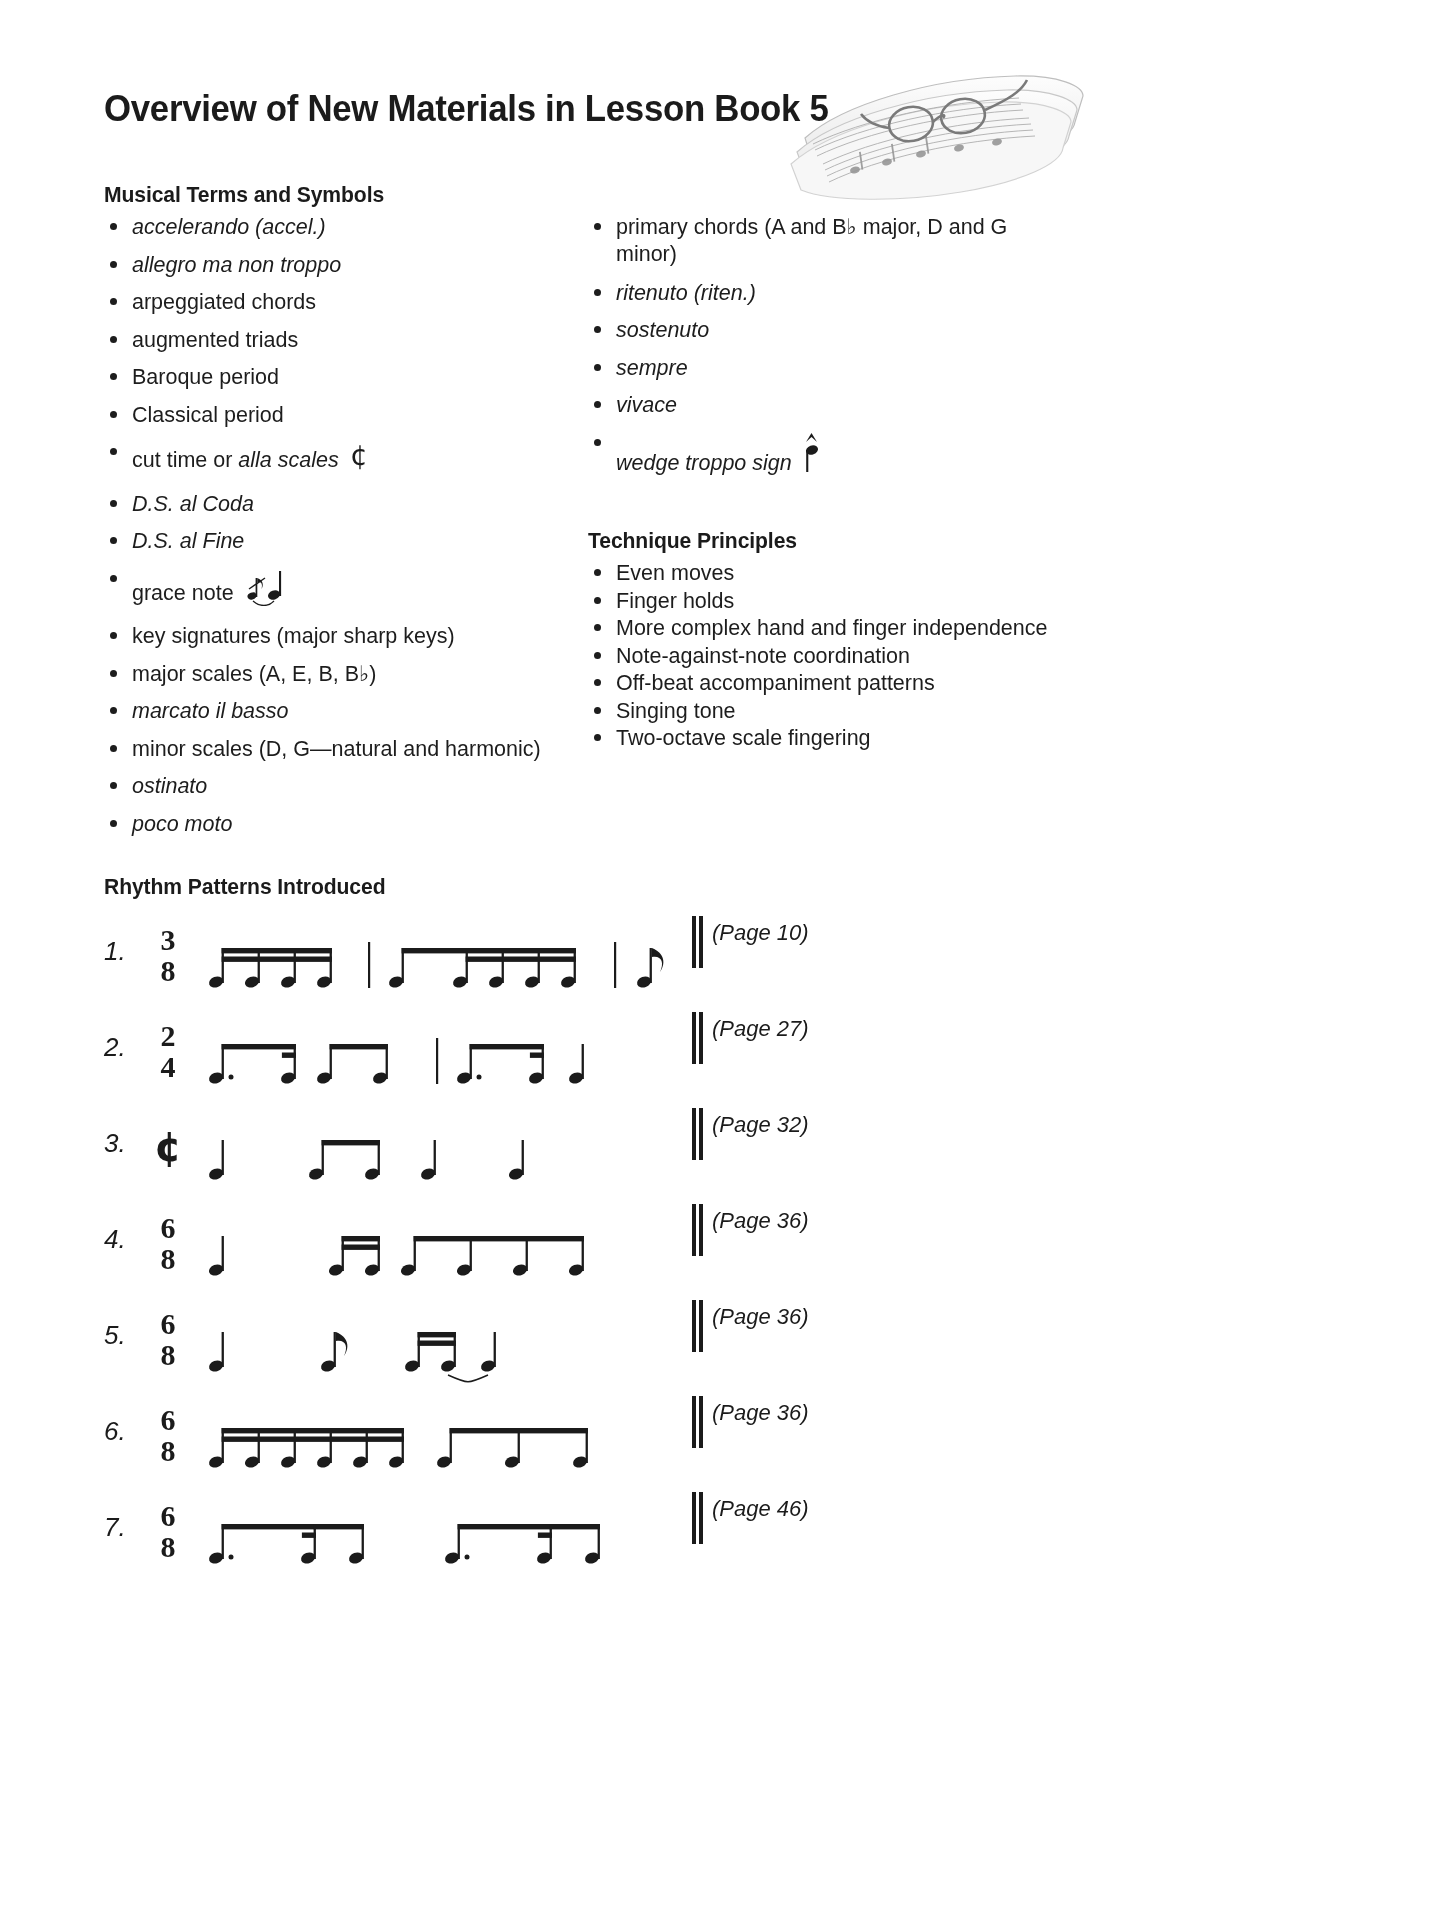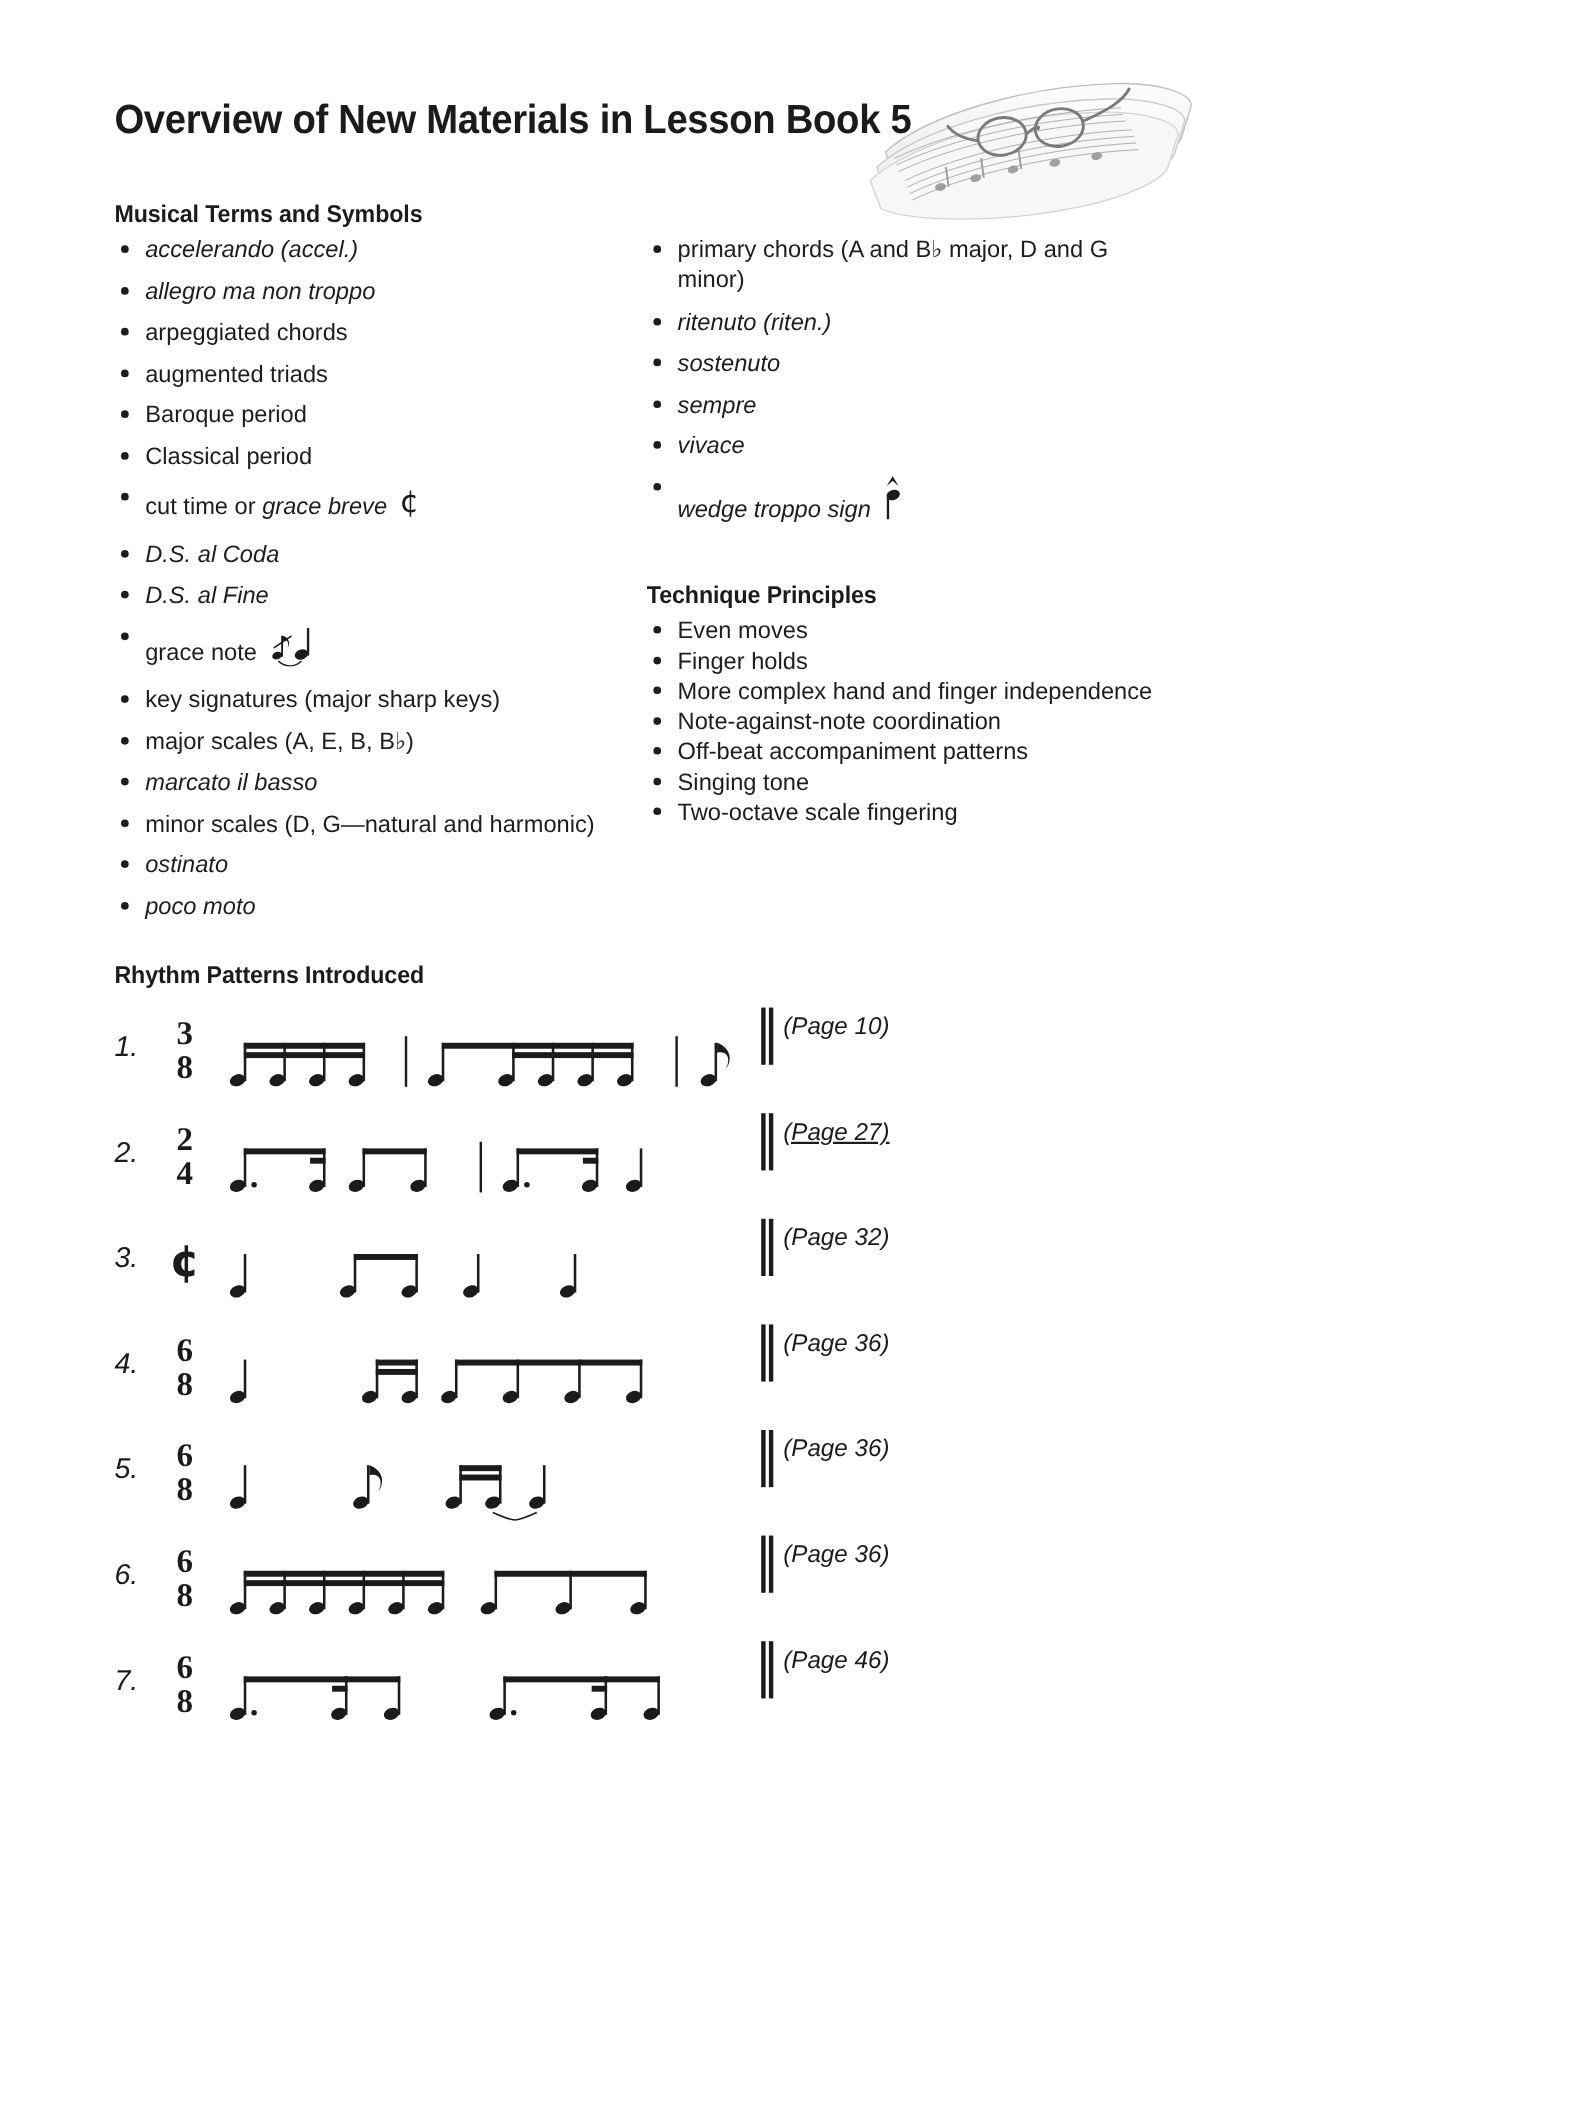--- a/index.html
+++ b/index.html
@@ -141,21 +141,21 @@
 
   <div class="heading" id="h-terms">Musical Terms and Symbols</div>
 
   <div class="list" id="list-terms-left">
       <div class="li"><span class="dot"></span><span class="txt"><i>accelerando (accel.)</i></span></div>
       <div class="li"><span class="dot"></span><span class="txt"><i>allegro ma non troppo</i></span></div>
       <div class="li"><span class="dot"></span><span class="txt">arpeggiated chords</span></div>
       <div class="li"><span class="dot"></span><span class="txt">augmented triads</span></div>
       <div class="li"><span class="dot"></span><span class="txt">Baroque period</span></div>
       <div class="li"><span class="dot"></span><span class="txt">Classical period</span></div>
-      <div class="li"><span class="dot"></span><span class="txt">cut time or <i>grace breve</i></span><span class="glyph-inline"><svg width="22" height="34" viewBox="0 0 22 34">
+      <div class="li"><span class="dot"></span><span class="txt">cut time or <i>alla scales</i></span><span class="glyph-inline"><svg width="22" height="34" viewBox="0 0 22 34">
             <text x="11" y="26" text-anchor="middle" font-family="&quot;DejaVu Sans&quot;, sans-serif" font-size="28" fill="#1b1b1b">¢</text>
           </svg></span></div>
       <div class="li"><span class="dot"></span><span class="txt"><i>D.S. al Coda</i></span></div>
       <div class="li"><span class="dot"></span><span class="txt"><i>D.S. al Fine</i></span></div>
       <div class="li"><span class="dot"></span><span class="txt">grace note</span><span class="glyph-inline"><svg width="44" height="40" viewBox="0 0 44 40">
             <ellipse cx="9" cy="30" rx="4.6" ry="3.4" transform="rotate(-20 9 30)" fill="#1b1b1b"></ellipse>
             <rect x="12.6" y="12" width="1.7" height="19" fill="#1b1b1b"></rect>
             <path d="M14.3 12 C20 14 21 19 18.5 23 C20 18 18 15 14.3 16.5 Z" fill="#1b1b1b"></path>
             <path d="M6 23 L22 12" fill="none" stroke="#1b1b1b" stroke-width="1.4"></path>
             <ellipse cx="31" cy="29" rx="6.2" ry="4.5" transform="rotate(-20 31 29)" fill="#1b1b1b"></ellipse>
@@ -266,21 +266,21 @@
             <rect x="345.6" y="38" width="2.3" height="35" fill="#1b1b1b"></rect>
             <rect x="273.6" y="38" width="74.29999999999995" height="5.4" fill="#1b1b1b"></rect>
             <rect x="333.9" y="46.5" width="14" height="5.4" fill="#1b1b1b"></rect>
             <ellipse cx="380" cy="72" rx="7.2" ry="5.3" transform="rotate(-20 380 72)" fill="#1b1b1b"></ellipse>
             <rect x="385.6" y="38" width="2.3" height="35" fill="#1b1b1b"></rect>
           </svg></div>
         <div class="finalbar" style="left: 588px;">
           <span class="a"></span>
           <span class="b"></span>
         </div>
-        <div class="pagelbl" style="left: 608px; text-decoration: underline;">(Page 27)</div>
+        <div class="pagelbl" style="left: 608px;">(Page 27)</div>
       </div>
       <div class="rrow">
         <div class="rnum">3.</div>
         <div class="meter cut">¢</div>
         <div class="staff"><svg width="620" height="96" viewBox="0 0 620 96">
             <ellipse cx="20" cy="72" rx="7.2" ry="5.3" transform="rotate(-20 20 72)" fill="#1b1b1b"></ellipse>
             <rect x="25.6" y="38" width="2.3" height="35" fill="#1b1b1b"></rect>
             <ellipse cx="120" cy="72" rx="7.2" ry="5.3" transform="rotate(-20 120 72)" fill="#1b1b1b"></ellipse>
             <rect x="125.6" y="38" width="2.3" height="35" fill="#1b1b1b"></rect>
             <ellipse cx="176" cy="72" rx="7.2" ry="5.3" transform="rotate(-20 176 72)" fill="#1b1b1b"></ellipse>

